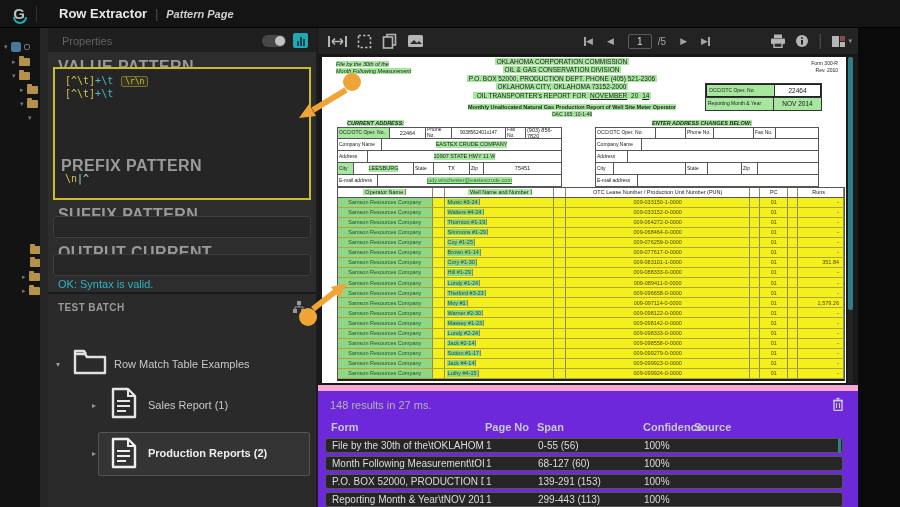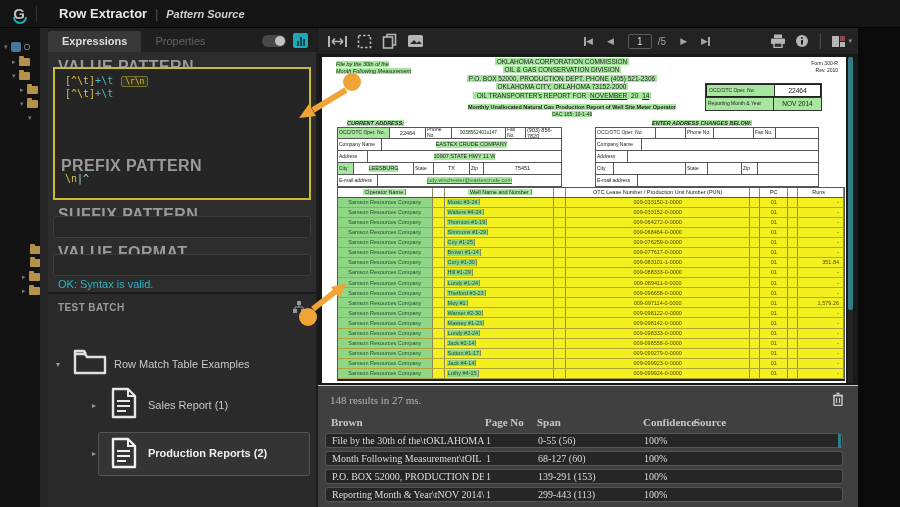--- a/index.html
+++ b/index.html
@@ -90,21 +90,21 @@
   .dhead { display:flex; height:9.5px; background:#fff; font-size:5.5px; border-bottom:1px solid #555; }
   .dhead span, .drow span { display:flex; align-items:center; justify-content:center; border-right:1px solid #8a8a5a; overflow:hidden; white-space:nowrap; }
   .drow { display:flex; flex:1; background:#f4f01e; font-size:5.5px; border-bottom:1px solid #b0a43a; color:#4a4a10; }
   .c0 { width:95px; } .s { width:12px; } .c2 { width:110px; justify-content:flex-start !important; padding-left:2px; }
   .c4 { width:185px; } .s3 { width:10px; } .c6 { width:28px; } .c8 { width:46px; justify-content:flex-end !important; padding-right:4px; }
   .drow .c0 { background:#8fd687; color:#245124; }
   .gchip { background:#8fd687; color:#245124; padding:0 1px; }
   .dhead .hg { background:#a6e69e; padding:0 2px; }
 
   
-  .results { position:absolute; left:278px; top:357px; width:540px; height:122px; background:#404040; border-top:1px solid #f9a8d4;font-family:Liberation Serif, serif; }
+  .results { position:absolute; left:278px; top:357px; width:540px; height:122px; background:#6d28d9; border-top:6px solid #f9a8d4; }
   .res-sum { position:absolute; left:12px; top:8px; font-size:11px; color:#b5b5b5; }
   .res-head { position:absolute; top:30px; left:7px; width:520px; font-size:11px; font-weight:bold; color:#c8c8c8; }
   .res-head span { position:absolute; top:0; }
   .res-rows { position:absolute; left:7px; top:47px; width:518px; }
   .res-row { position:relative; width:518px; height:15px; background:#262626; border:1px solid #555; border-radius:3px; margin-bottom:3px; font-size:10px; color:#ddd; }
   .res-row span { position:absolute; top:1px; white-space:nowrap; overflow:hidden; }
   .rv { left:6px; width:152px; } .rp { left:160px; } .rs { left:212px; } .rc { left:318px; }
   .mini-v { position:absolute; left:520px; top:48px; width:3px; height:14px; background:#2f8089; }
 
   .rightgutter { position:absolute; left:858px; top:28px; width:42px; height:479px; background:#0a0a0a; }
@@ -115,21 +115,21 @@
 </head>
 <body>
 
 <div id="stage">
 
   <div class="topbar">
     <span class="logo">G</span>
     <span class="tb-div"></span>
     <span class="tb-title">Row Extractor</span>
     <span class="tb-sep">|</span>
-    <span class="tb-sub">Pattern Source</span>
+    <span class="tb-sub">Pattern Page</span>
   </div>
 
   <div class="sidebar">
     <div class="sb-row" style="left:4px;top:14px;">
       <span class="sb-arrow">▾</span>
       <span class="sb-db"></span>
       <span class="sb-label">O</span>
     </div>
     <div class="sb-row" style="left:12px;top:30px;">
         <span class="sb-arrow">▸</span>
@@ -163,21 +163,20 @@
     <div class="sb-row" style="left:22px;top:259px;">
         <span class="sb-arrow">▸</span>
         <span class="sb-folder"></span>
       </div>
   </div>
 
   <div class="dialog">
 
     <div class="lpanel">
       <div class="tabbar">
-        <span class="tab active">Expressions</span>
         <span class="tab idle">Properties</span>
         <span class="toggle"></span>
         <span class="chart-ic">
             <i style="height:5px"></i>
             <i style="height:9px"></i>
             <i style="height:7px"></i>
           </span>
       </div>
 
       <span class="plabel" style="left:10px;top:30px;">VALUE PATTERN</span>
@@ -190,21 +189,21 @@
           <span class="y">[^\t]</span><span class="t">+\t</span>
         </div>
         <span class="plabel" style="left:6px;top:88px;">PREFIX PATTERN</span>
         <div class="rx" style="left:10px;top:104px;">
           <span class="y">\n</span><span class="w">|^</span>
         </div>
       </div>
 
       <span class="plabel" style="left:10px;top:178px;">SUFFIX PATTERN</span>
       <div class="inputbox" style="top:188px;"></div>
-      <span class="plabel" style="left:10px;top:216px;">VALUE FORMAT</span>
+      <span class="plabel" style="left:10px;top:216px;">OUTPUT CURRENT</span>
       <div class="inputbox" style="top:226px;"></div>
       <span class="status">OK: Syntax is valid.</span>
 
       <div class="tbsec">
         <span class="tb-head">TEST BATCH</span>
         <span style="position:absolute;right:10px;top:6px;">
           <svg class="icon" width="14" height="14" viewBox="0 0 14 14">
               <rect x="5" y="1" width="4" height="4" fill="#9a9a9a"></rect>
               <rect x="1" y="9" width="4" height="4" fill="#9a9a9a"></rect>
               <rect x="9" y="9" width="4" height="4" fill="#9a9a9a"></rect>
@@ -673,21 +672,21 @@
     <div class="results">
       <span class="res-sum">148 results in 27 ms.</span>
       <span style="position:absolute;right:14px;top:6px;">
         <svg class="icon" width="12" height="14" viewBox="0 0 12 14">
             <rect x="2" y="3.5" width="8" height="10" rx="1" fill="none" stroke="#ccc" stroke-width="1.4"></rect>
             <path d="M1 3.5h10M4.5 1.5h3" stroke="#ccc" stroke-width="1.4"></path>
             <path d="M4.5 6v5M7.5 6v5" stroke="#ccc" stroke-width="1.1"></path>
           </svg>
       </span>
       <div class="res-head">
-        <span style="left:6px;">Brown</span>
+        <span style="left:6px;">Form</span>
         <span style="left:160px;">Page No</span>
         <span style="left:212px;">Span</span>
         <span style="left:318px;">Confidence</span>
         <span style="left:369px;">Source</span>
       </div>
       <div class="res-rows">
           <div class="res-row">
             <span class="rv">File by the 30th of the\tOKLAHOMA CORP...</span>
             <span class="rp">1</span>
             <span class="rs">0-55 (56)</span>

